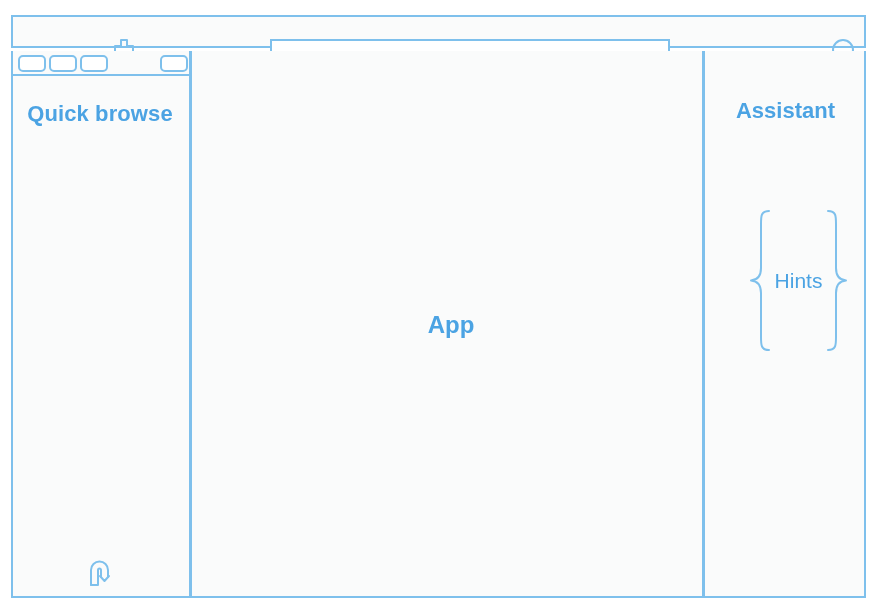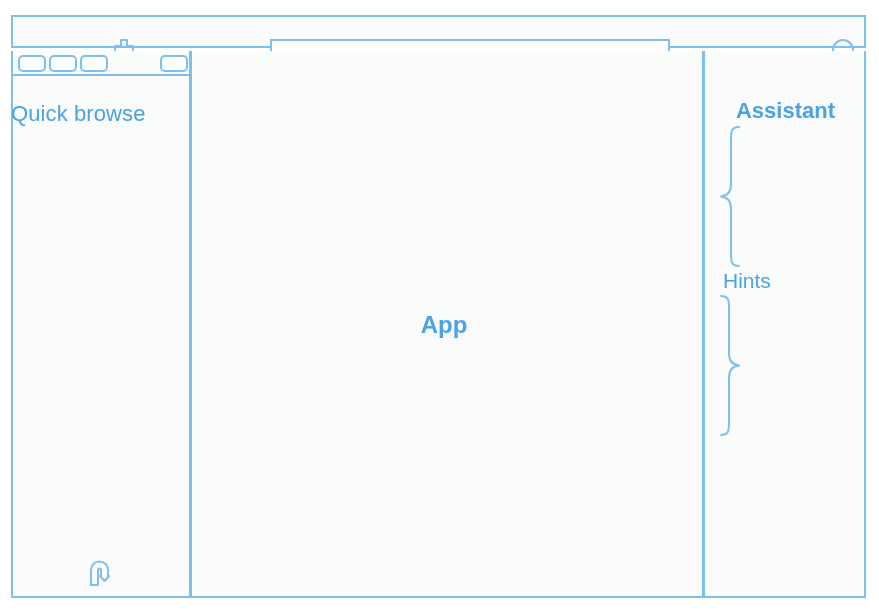--- a/index.html
+++ b/index.html
@@ -137,40 +137,41 @@
   .tab-btn.t0 { left: 7px; }
   .tab-btn.t1 { left: 38px; }
   .tab-btn.t2 { left: 69px; }
   .tab-btn.t3 { left: 149px; }
 
   .sidebar-title {
     position: absolute;
     left: 0;
     top: 48px;
     width: 178px;
+    text-align: center;
     font-size: 22px;
-    font-weight: normal;
+    font-weight: bold;
     color: #4ba3e3;
     line-height: 1.35;
     letter-spacing: 0.1px;
   }
 
   .uturn-icon {
     position: absolute;
     left: 87px;
     top: 558px;
     width: 34px;
     height: 30px;
   }
   .uturn-icon svg { display: block; }
 
   
   .app-panel {
     position: absolute;
-    left: 189px;
+    left: 196px;
     top: 51px;
     width: 438px;
     height: 547px;
   }
   .app-label {
     position: absolute;
     left: 0;
     top: 0;
     width: 510px;
     height: 547px;
@@ -196,28 +197,27 @@
     left: 0;
     top: 47px;
     width: 161px;
     text-align: center;
     font-size: 22px;
     font-weight: bold;
     color: #4ba3e3;
   }
   .hints-block {
     position: absolute;
-    left: 14px;
+    left: 26px;
     top: 157px;
     width: 135px;
     height: 145px;
     display: flex;
-    align-items: flex-start;
+    align-items: center;
     justify-content: center;
-    flex-direction: column;
   }
   .brace {
     width: 22px;
     height: 145px;
     flex: 0 0 auto;
   }
   .brace svg { display: block; }
   .hints-label {
     font-size: 21px;
     font-weight: normal;

